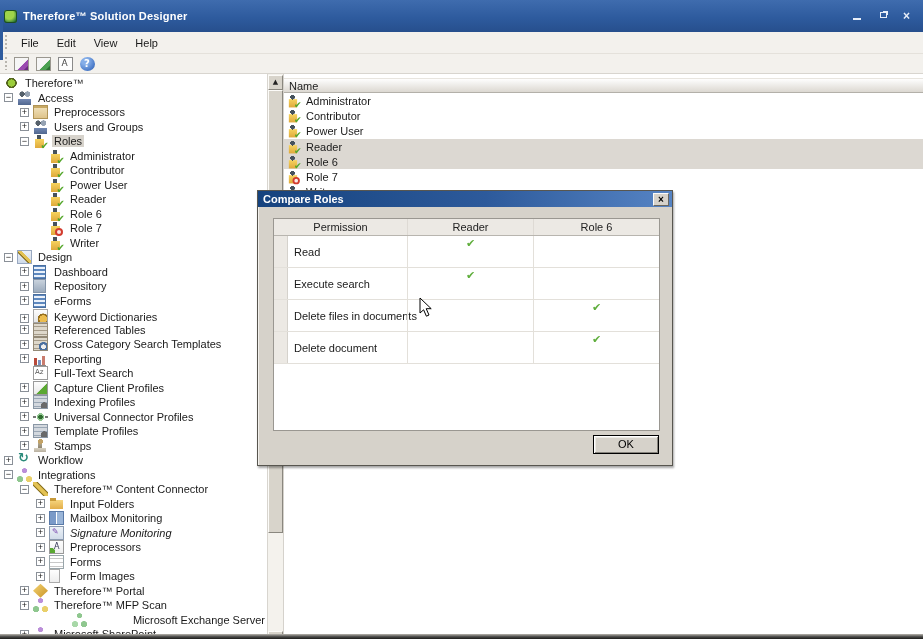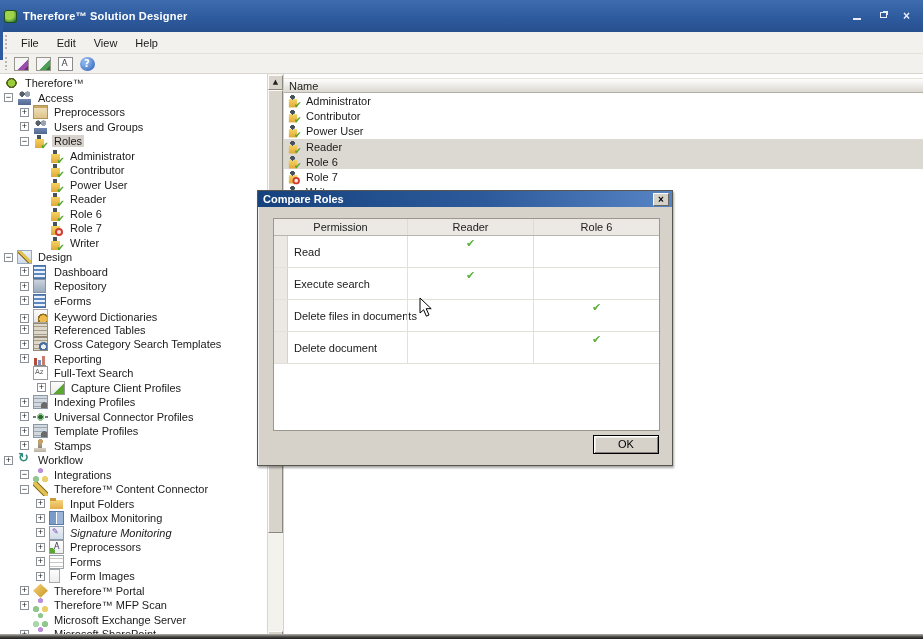--- a/index.html
+++ b/index.html
@@ -331,21 +331,21 @@
             <span class="icon" data-icon="reporting-icon"></span>
             <span class="tree-label">Reporting</span>
           </div>
 
           <div class="tree-row" style="padding-left: 20px;">
             <span class="expand" data-expand="none"></span>
             <span class="icon" data-icon="fulltext-search-icon"></span>
             <span class="tree-label">Full-Text Search</span>
           </div>
 
-          <div class="tree-row" style="padding-left: 37px;">
+          <div class="tree-row" style="padding-left: 20px;">
             <span class="expand" data-expand="plus"></span>
             <span class="icon" data-icon="capture-client-icon"></span>
             <span class="tree-label">Capture Client Profiles</span>
           </div>
 
           <div class="tree-row" style="padding-left: 20px;">
             <span class="expand" data-expand="plus"></span>
             <span class="icon" data-icon="indexing-profiles-icon"></span>
             <span class="tree-label">Indexing Profiles</span>
           </div>
@@ -368,21 +368,21 @@
             <span class="icon" data-icon="stamps-icon"></span>
             <span class="tree-label">Stamps</span>
           </div>
 
           <div class="tree-row" style="padding-left: 4px;">
             <span class="expand" data-expand="plus"></span>
             <span class="icon" data-icon="workflow-icon"></span>
             <span class="tree-label">Workflow</span>
           </div>
 
-          <div class="tree-row" style="padding-left: 20px;">
+          <div class="tree-row" style="padding-left: 4px;">
             <span class="expand" data-expand="minus"></span>
             <span class="icon" data-icon="integrations-icon"></span>
             <span class="tree-label">Integrations</span>
           </div>
 
           <div class="tree-row" style="padding-left: 20px;">
             <span class="expand" data-expand="minus"></span>
             <span class="icon" data-icon="content-connector-icon"></span>
             <span class="tree-label">Therefore™ Content Connector</span>
           </div>
@@ -428,21 +428,21 @@
             <span class="icon" data-icon="portal-icon"></span>
             <span class="tree-label">Therefore™ Portal</span>
           </div>
 
           <div class="tree-row" style="padding-left: 20px;">
             <span class="expand" data-expand="plus"></span>
             <span class="icon" data-icon="mfp-scan-icon"></span>
             <span class="tree-label">Therefore™ MFP Scan</span>
           </div>
 
-          <div class="tree-row" style="padding-left: 20px;">
+          <div class="tree-row" style="padding-left: 20px; justify-content: space-between;">
             <span class="expand" data-expand="none"></span>
             <span class="icon" data-icon="exchange-server-icon"></span>
             <span class="tree-label">Microsoft Exchange Server</span>
           </div>
 
           <div class="tree-row" style="padding-left: 20px;">
             <span class="expand" data-expand="plus"></span>
             <span class="icon" data-icon="sharepoint-icon"></span>
             <span class="tree-label">Microsoft SharePoint</span>
           </div>

